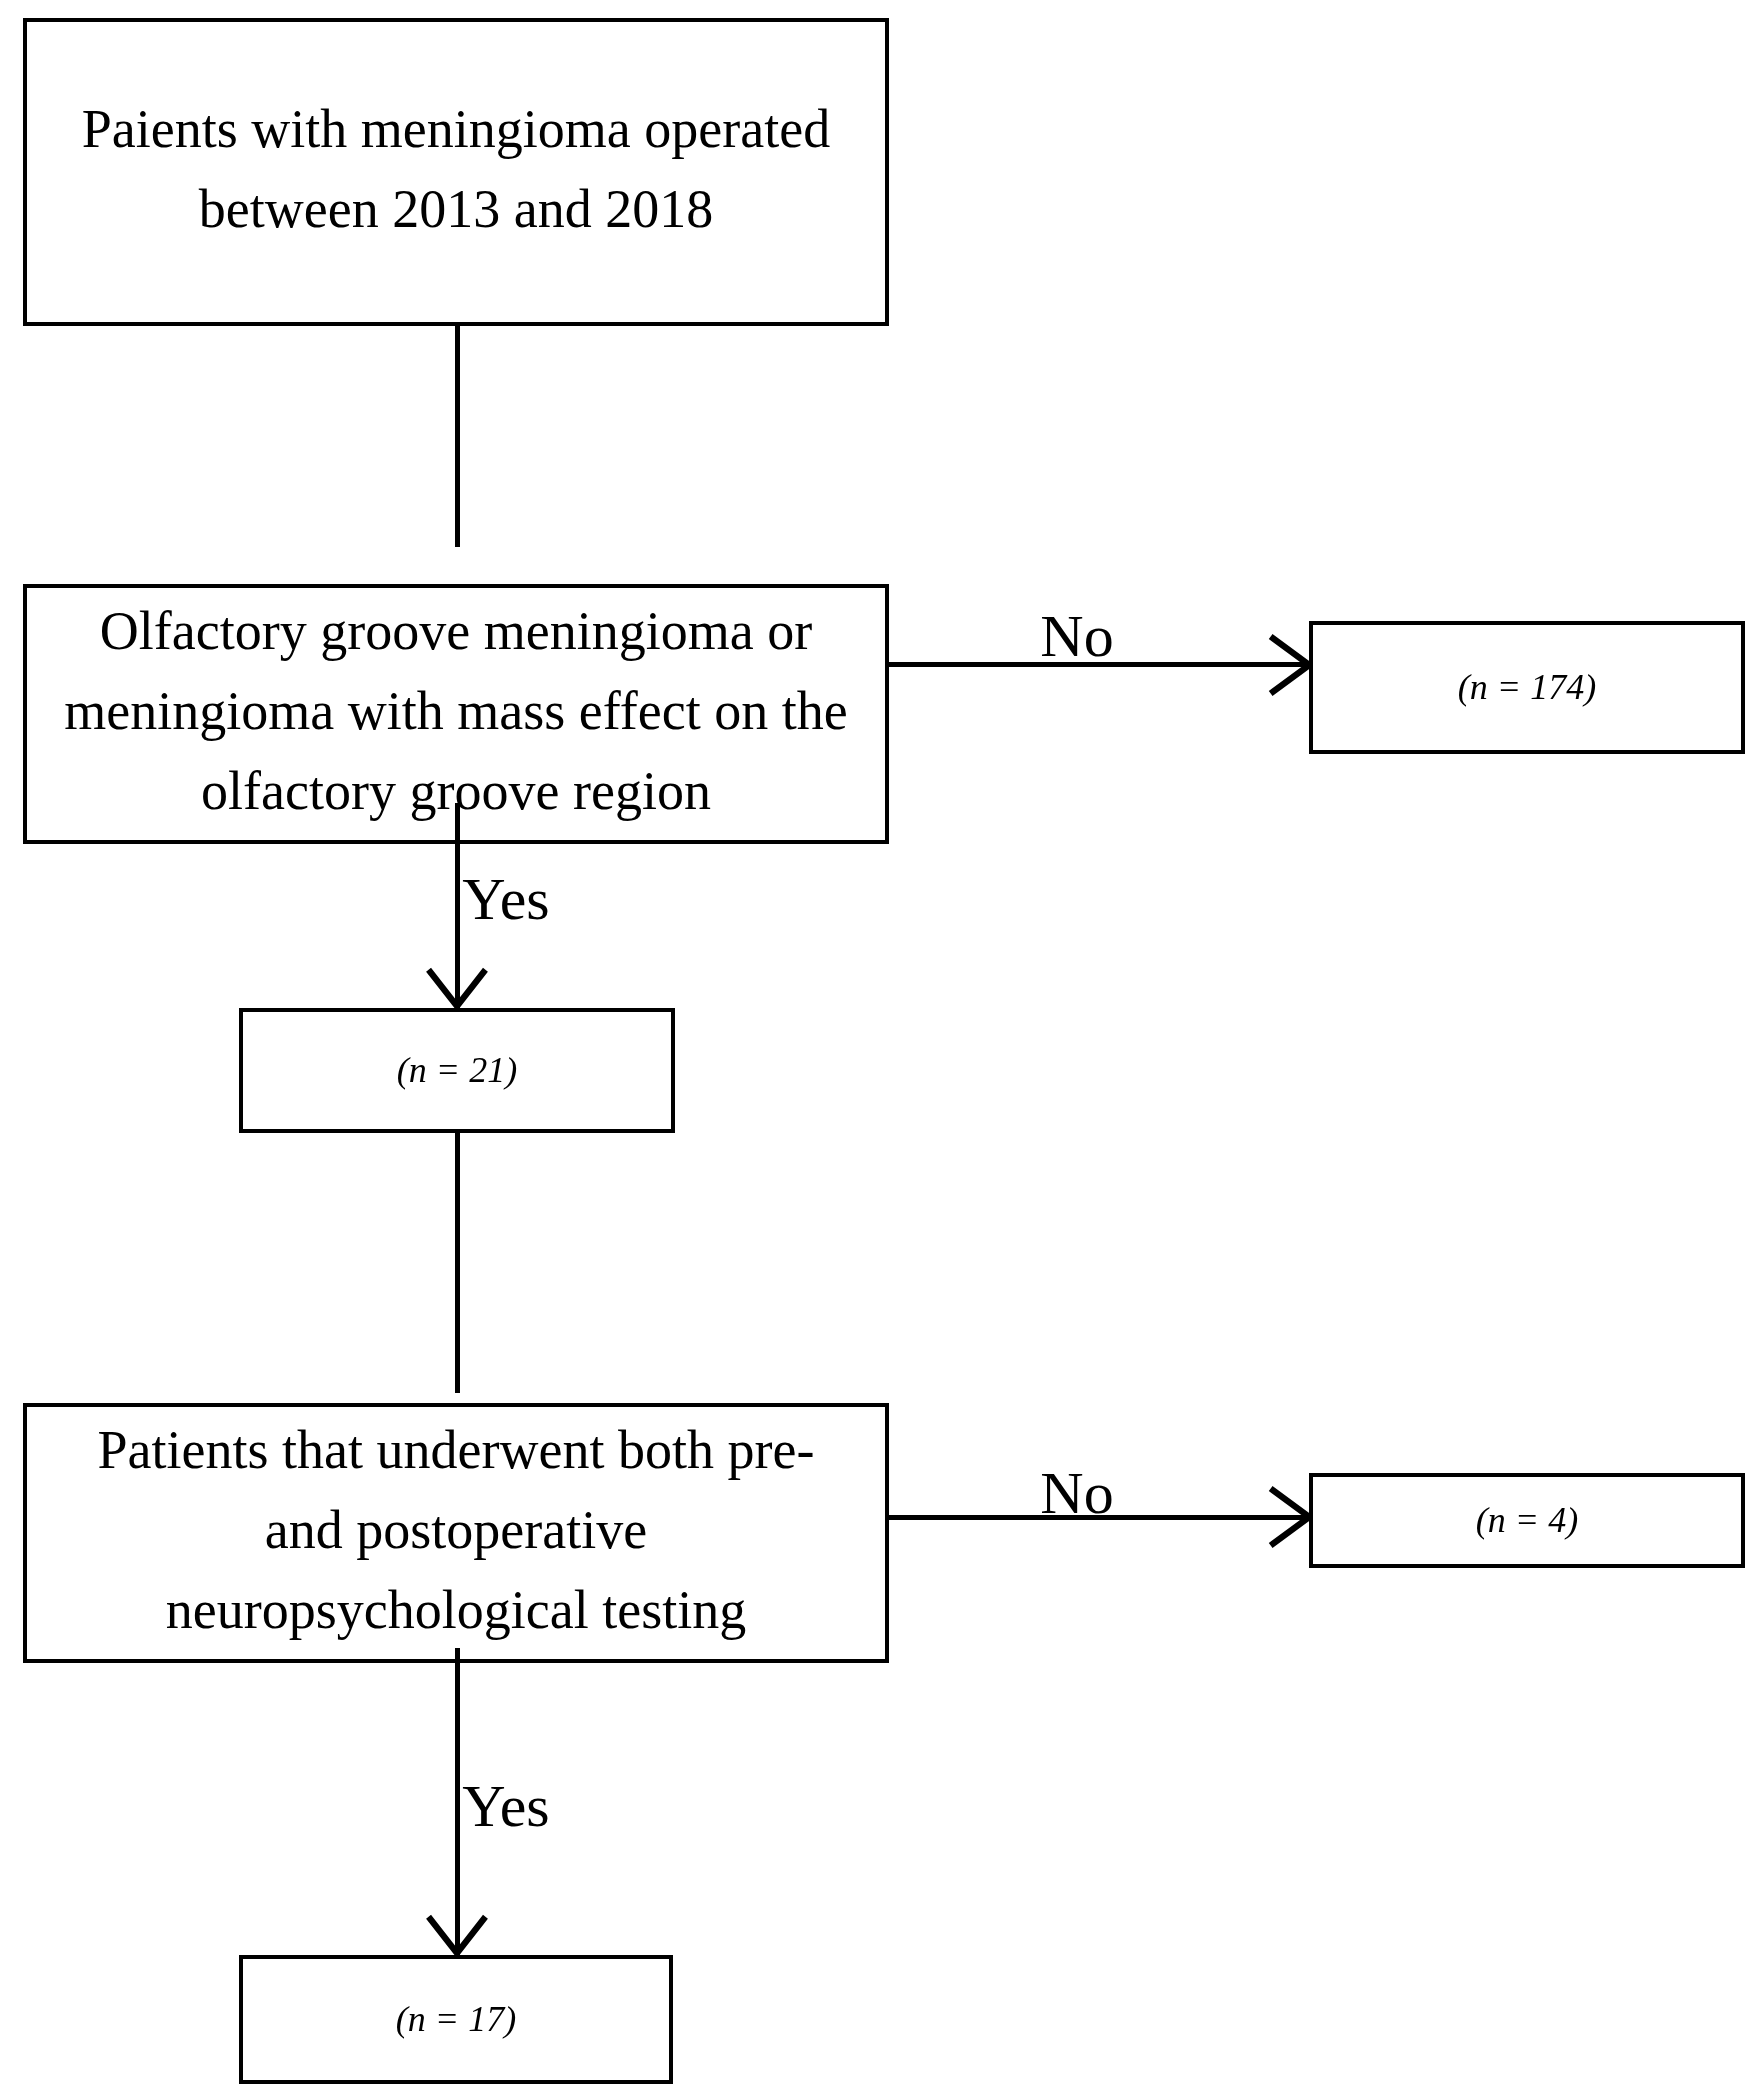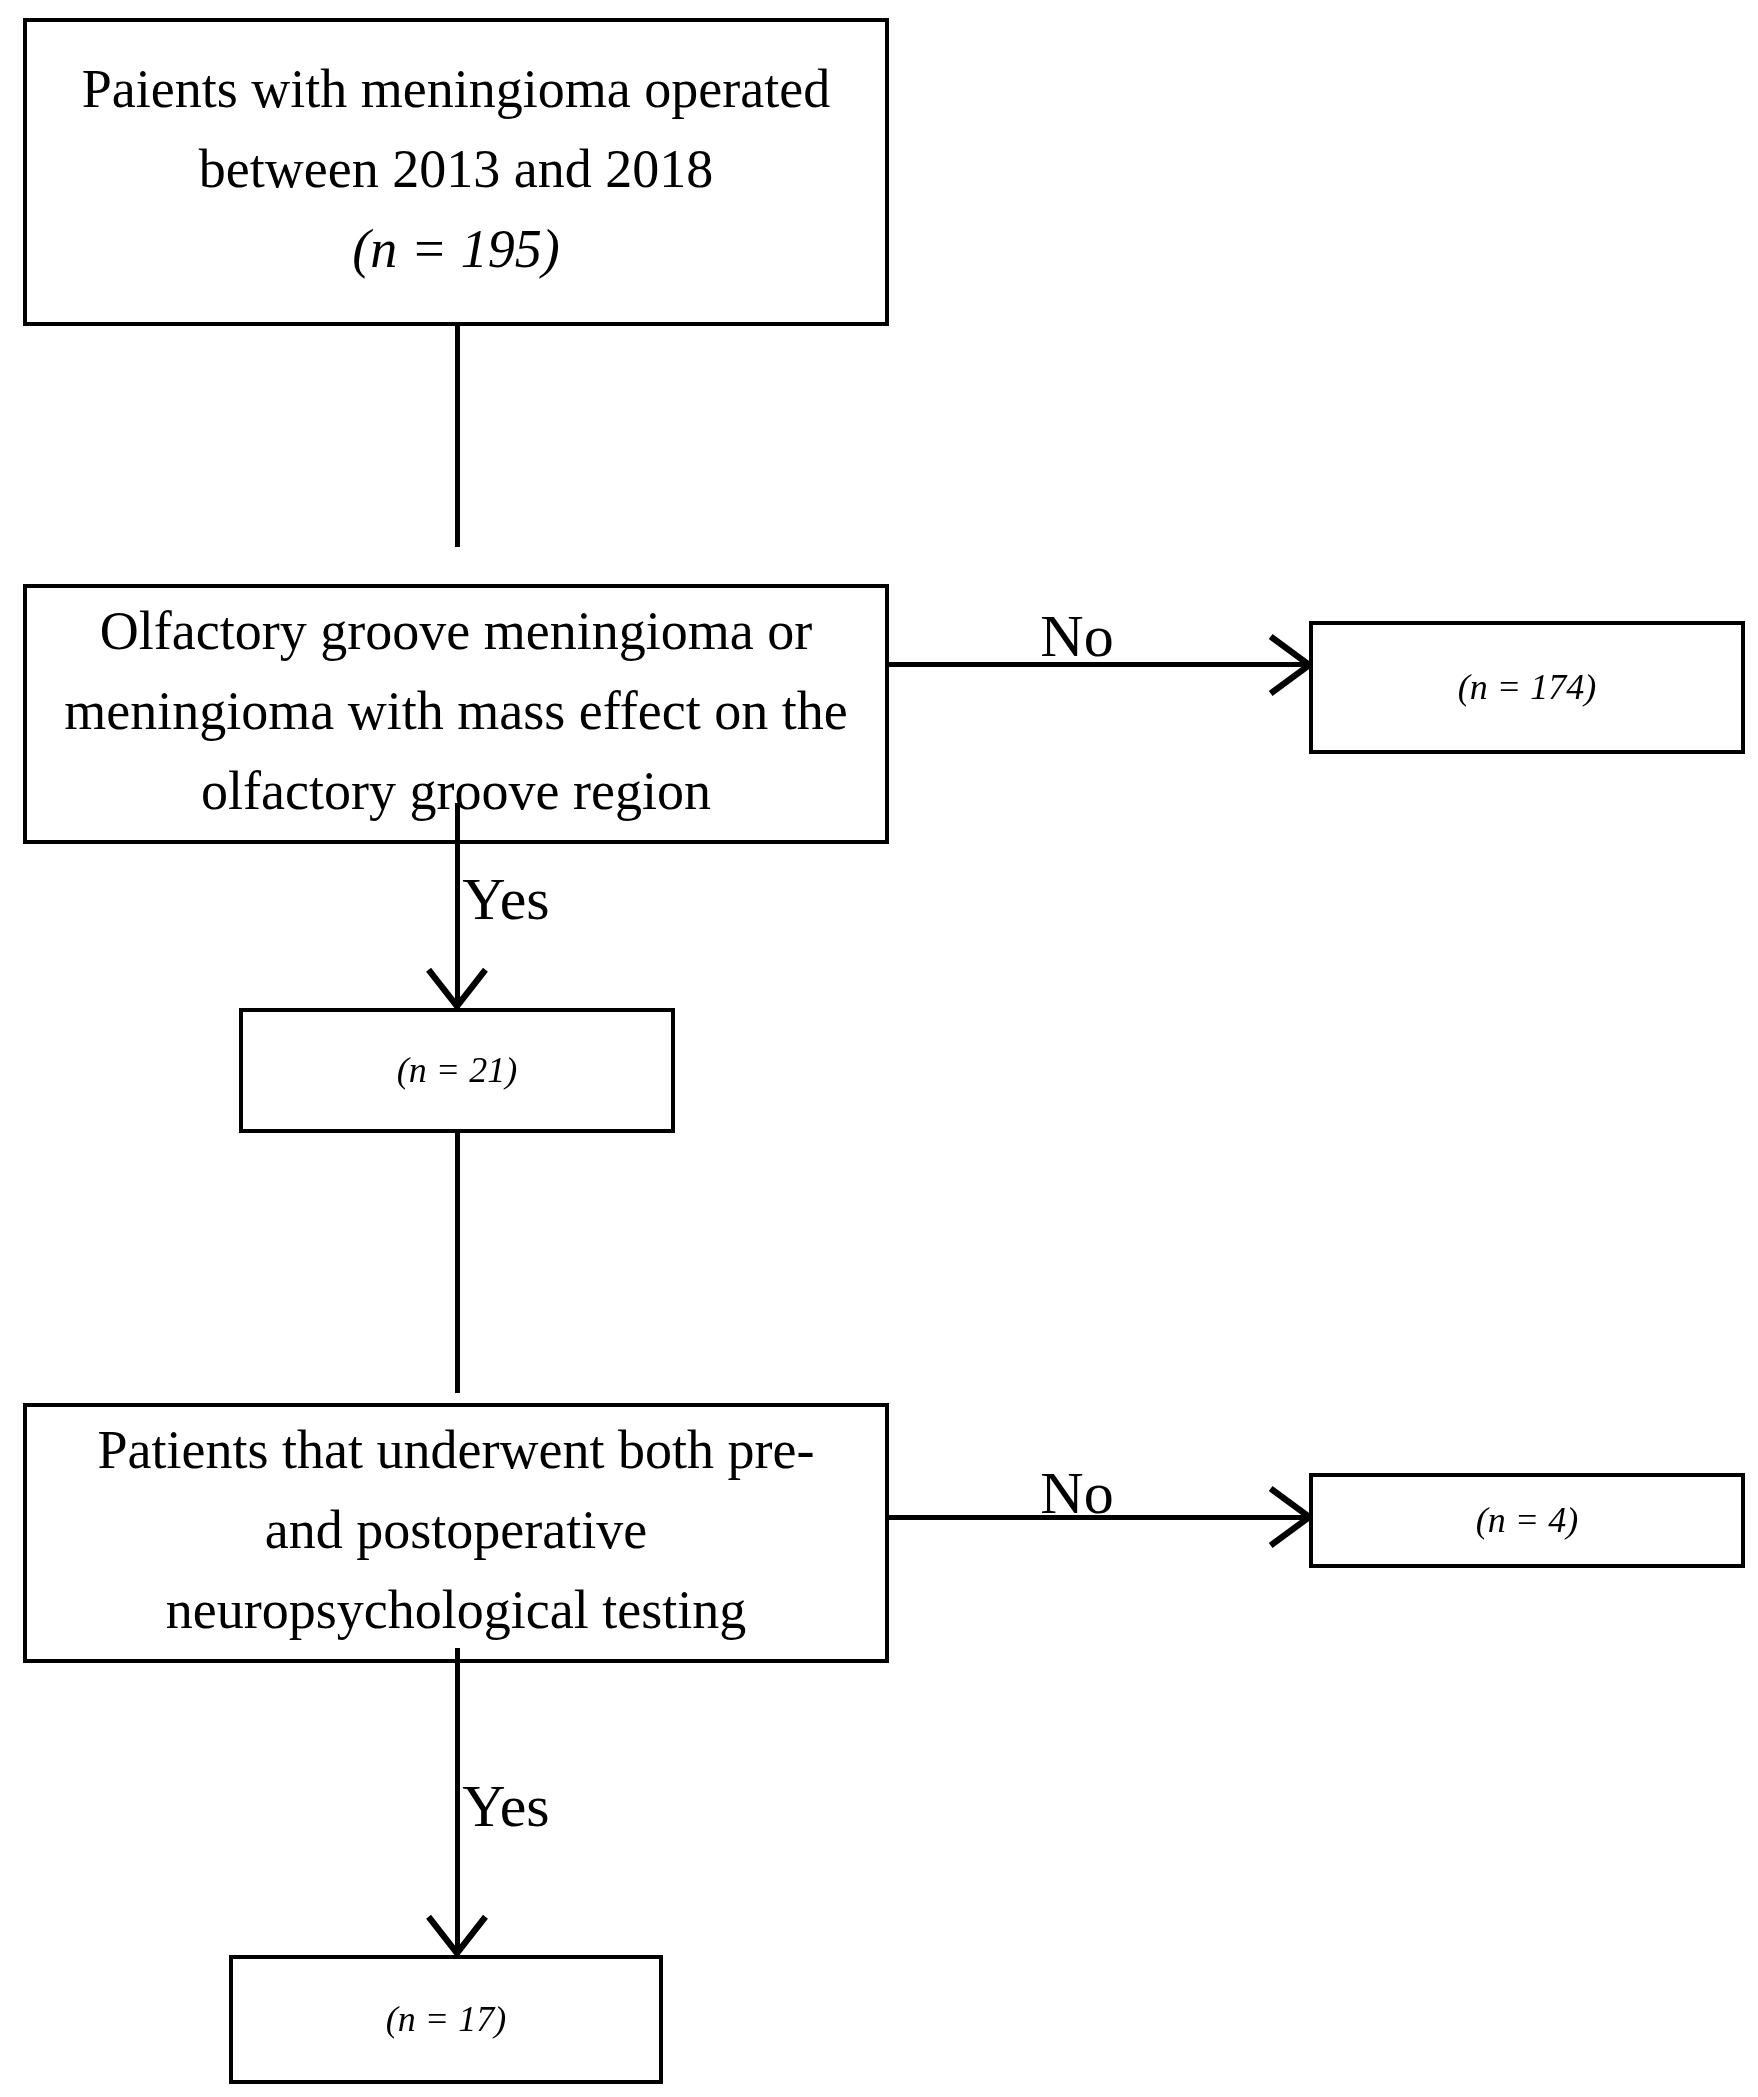--- a/index.html
+++ b/index.html
@@ -70,21 +70,20 @@
   }
 </style>
 </head>
 <body>
 
 <div class="canvas">
 
   <div class="box big" style="left:23px; top:18px; width:866px; height:308px;">
     <div class="bline">Paients with meningioma operated</div>
     <div class="bline">between 2013 and 2018</div>
-    <div class="bline italic">(n = 195)</div>
   </div>
 
   <div class="vline" style="left:455px; top:324px; height:223px;"></div>
 
   <div class="box big" style="left:23px; top:544px; width:866px; height:260px;margin-top:40px;">
     <div class="bline">Olfactory groove meningioma or</div>
     <div class="bline">meningioma with mass effect on the</div>
     <div class="bline">olfactory groove region</div>
   </div>
 
@@ -125,18 +124,18 @@
   <div class="box small" style="left:1309px; top:1473px; width:436px; height:95px;">
     <div class="bline italic">(n = 4)</div>
   </div>
 
   <div class="vline" style="left:455px; top:1648px; height:308px;"></div>
   <svg class="chev" style="left:424px; top:1912px;" width="66" height="46" viewBox="0 0 116 80">
     <polyline points="8,8 58,72 108,8"></polyline>
   </svg>
   <div class="edge-label" style="left:506px; top:1806px;">Yes</div>
 
-  <div class="box small" style="left:229px; top:1955px; width:434px; height:129px;">
+  <div class="box small" style="left:239px; top:1955px; width:434px; height:129px;">
     <div class="bline italic">(n = 17)</div>
   </div>
 
 </div>
 
 
 </body></html>

